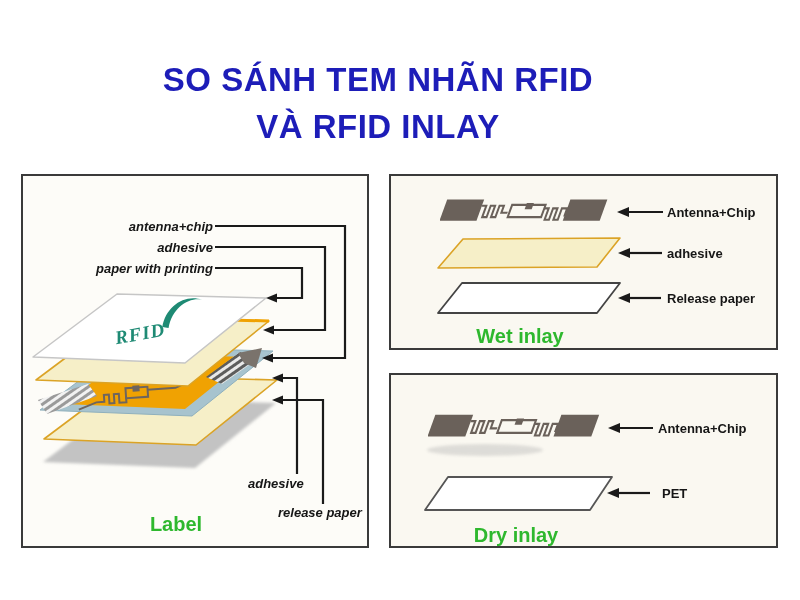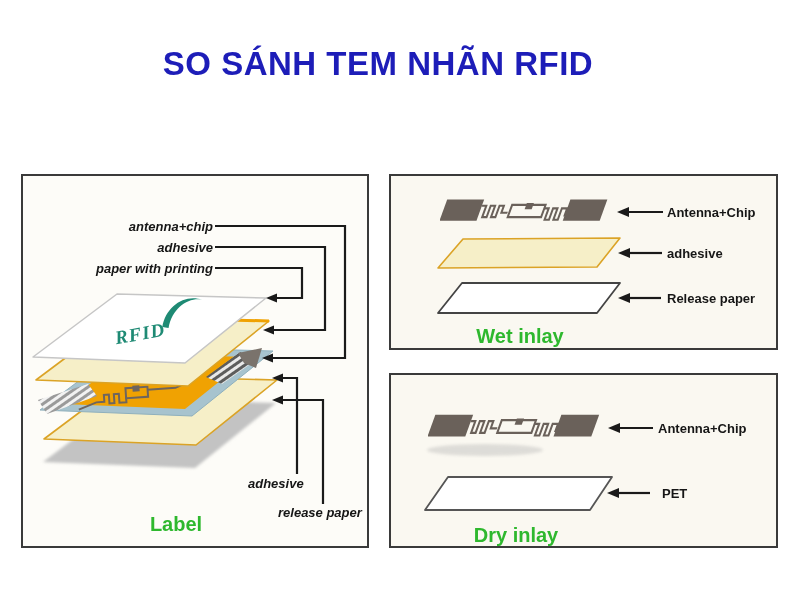--- a/index.html
+++ b/index.html
@@ -1,19 +1,19 @@
 <!DOCTYPE html>
 <html style="--title-blue: #1d1db8; --caption-green: #2eb82e; --gold: #dba326; --gold2: #f0a202; --cream: #f6efc8; --antenna-gray: #6a615a; --inlay-blue: #a7c3ce; --sheet-gray: #c3c3c3; --logo-teal: #1e8a74; --panel-border: #3a3a3a;"><head>
 <meta charset="utf-8">
 <style>
   html,body{margin:0;padding:0;background:#ffffff;}
   body{width:800px;height:600px;position:relative;overflow:hidden;
        font-family:"Liberation Sans",sans-serif;}
   .stage{position:absolute;inset:0;width:800px;height:600px;}
-  .title{position:absolute;top:40px;left:0;width:756px;text-align:center;
+  .title{position:absolute;top:56px;left:0;width:756px;text-align:center;
          color:var(--title-blue,#1d1db8);font-weight:800;font-size:33px;
          line-height:47px;letter-spacing:.5px;}
   svg{position:absolute;left:0;top:0;}
   .panel-left{fill:#fdfcf8;stroke:var(--panel-border,#3a3a3a);stroke-width:2;}
   .panel-right{fill:#faf8f1;stroke:var(--panel-border,#3a3a3a);stroke-width:2;}
   .sheet-white{fill:#ffffff;stroke:#c6c6c6;stroke-width:1.5;stroke-linejoin:round;}
   .sheet-cream{fill:var(--cream,#f6efc8);stroke:var(--gold,#dba326);stroke-width:1.6;stroke-linejoin:round;}
   .sheet-blue{fill:var(--inlay-blue,#a7c3ce);stroke:#8fb0bd;stroke-width:1;stroke-linejoin:round;}
   .sheet-gray{fill:var(--sheet-gray,#c3c3c3);stroke:none;}
   .gold-band{fill:var(--gold2,#f0a202);stroke:none;}
@@ -27,20 +27,21 @@
   .logo-text{font:italic bold 19px "Liberation Serif",serif;fill:var(--logo-teal,#1e8a74);letter-spacing:1px;}
   .edge-gold{stroke:var(--gold2,#f0a202);stroke-width:3;fill:none;}
 </style>
 </head>
 <body>
 
 <div class="stage">
 
   <div class="title">
     <div>SO SÁNH TEM NHÃN RFID</div>
+    <div>VÀ RFID INLAY</div>
   </div>
 
   <svg width="800" height="600" viewBox="0 0 800 600">
     <defs>
       <pattern id="stripesDark" width="6" height="6" patternUnits="userSpaceOnUse" patternTransform="rotate(55)">
         <rect width="6" height="6" fill="#e9e9e9"></rect>
         <rect width="3" height="6" fill="#5c5c5c"></rect>
       </pattern>
       <pattern id="stripesLight" width="6" height="6" patternUnits="userSpaceOnUse" patternTransform="rotate(55)">
         <rect width="6" height="6" fill="#f2f2f2"></rect>

